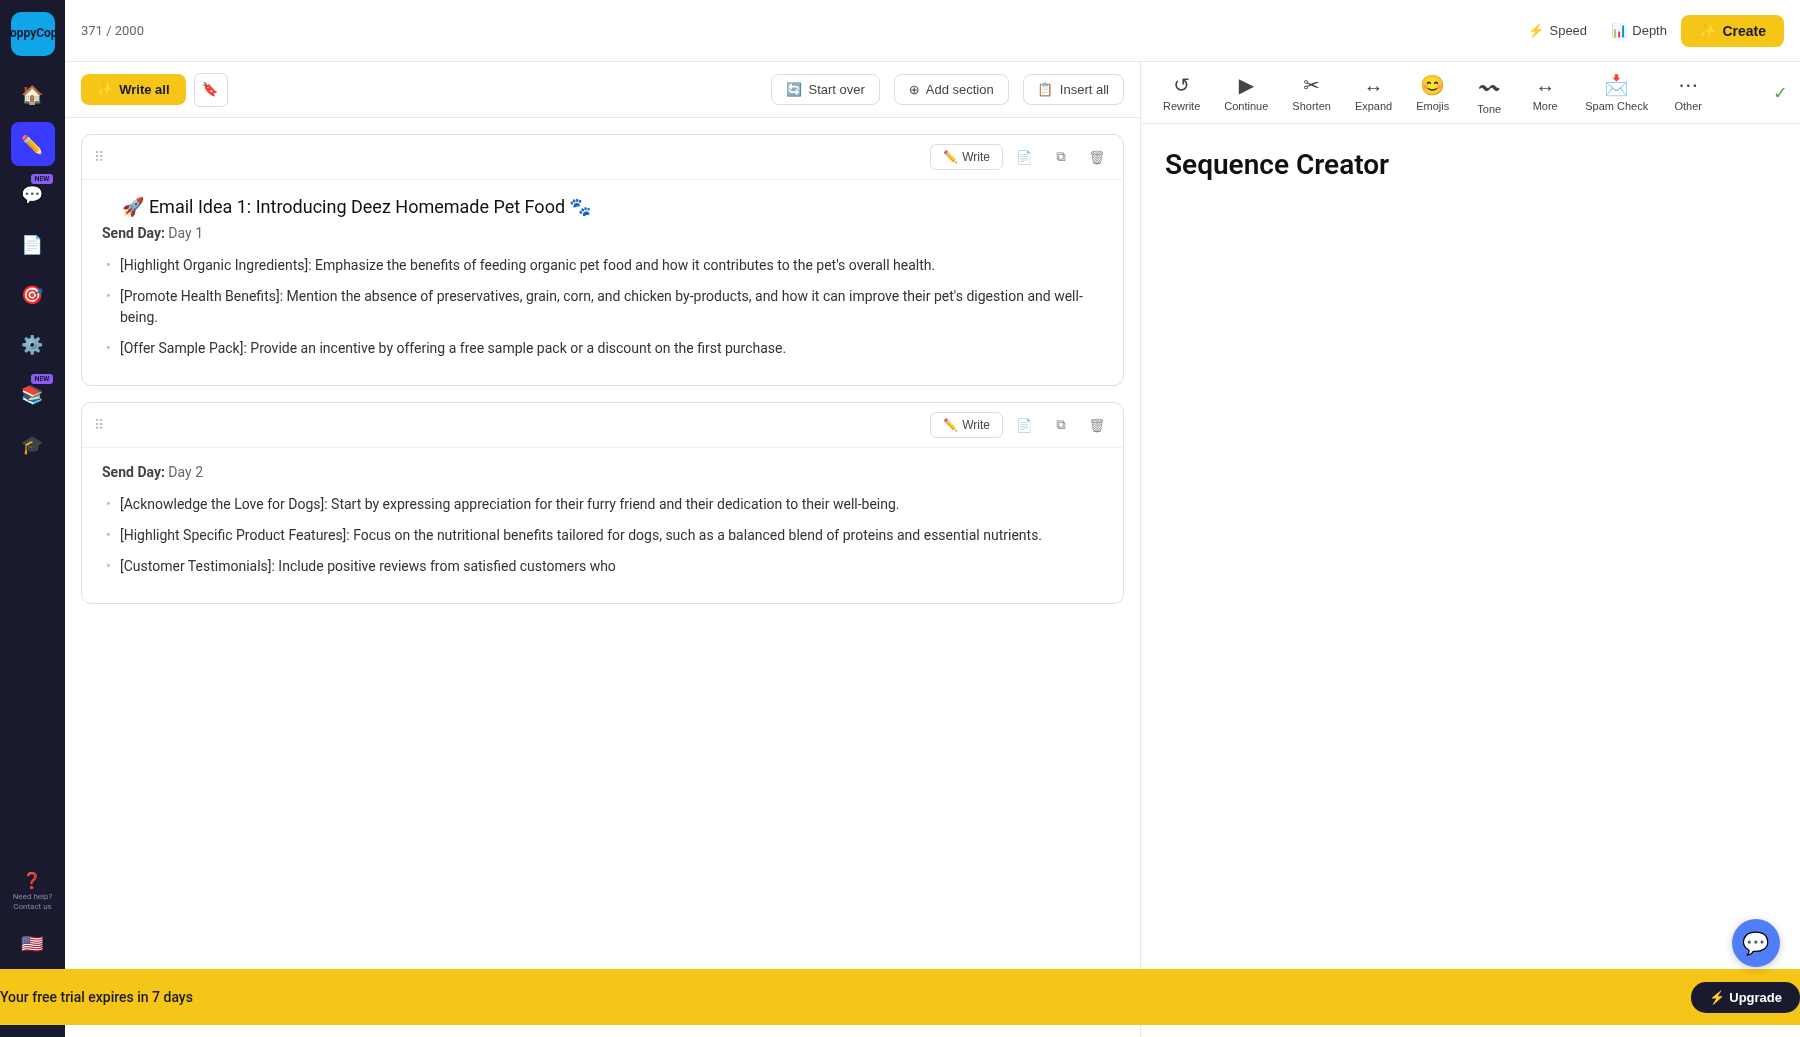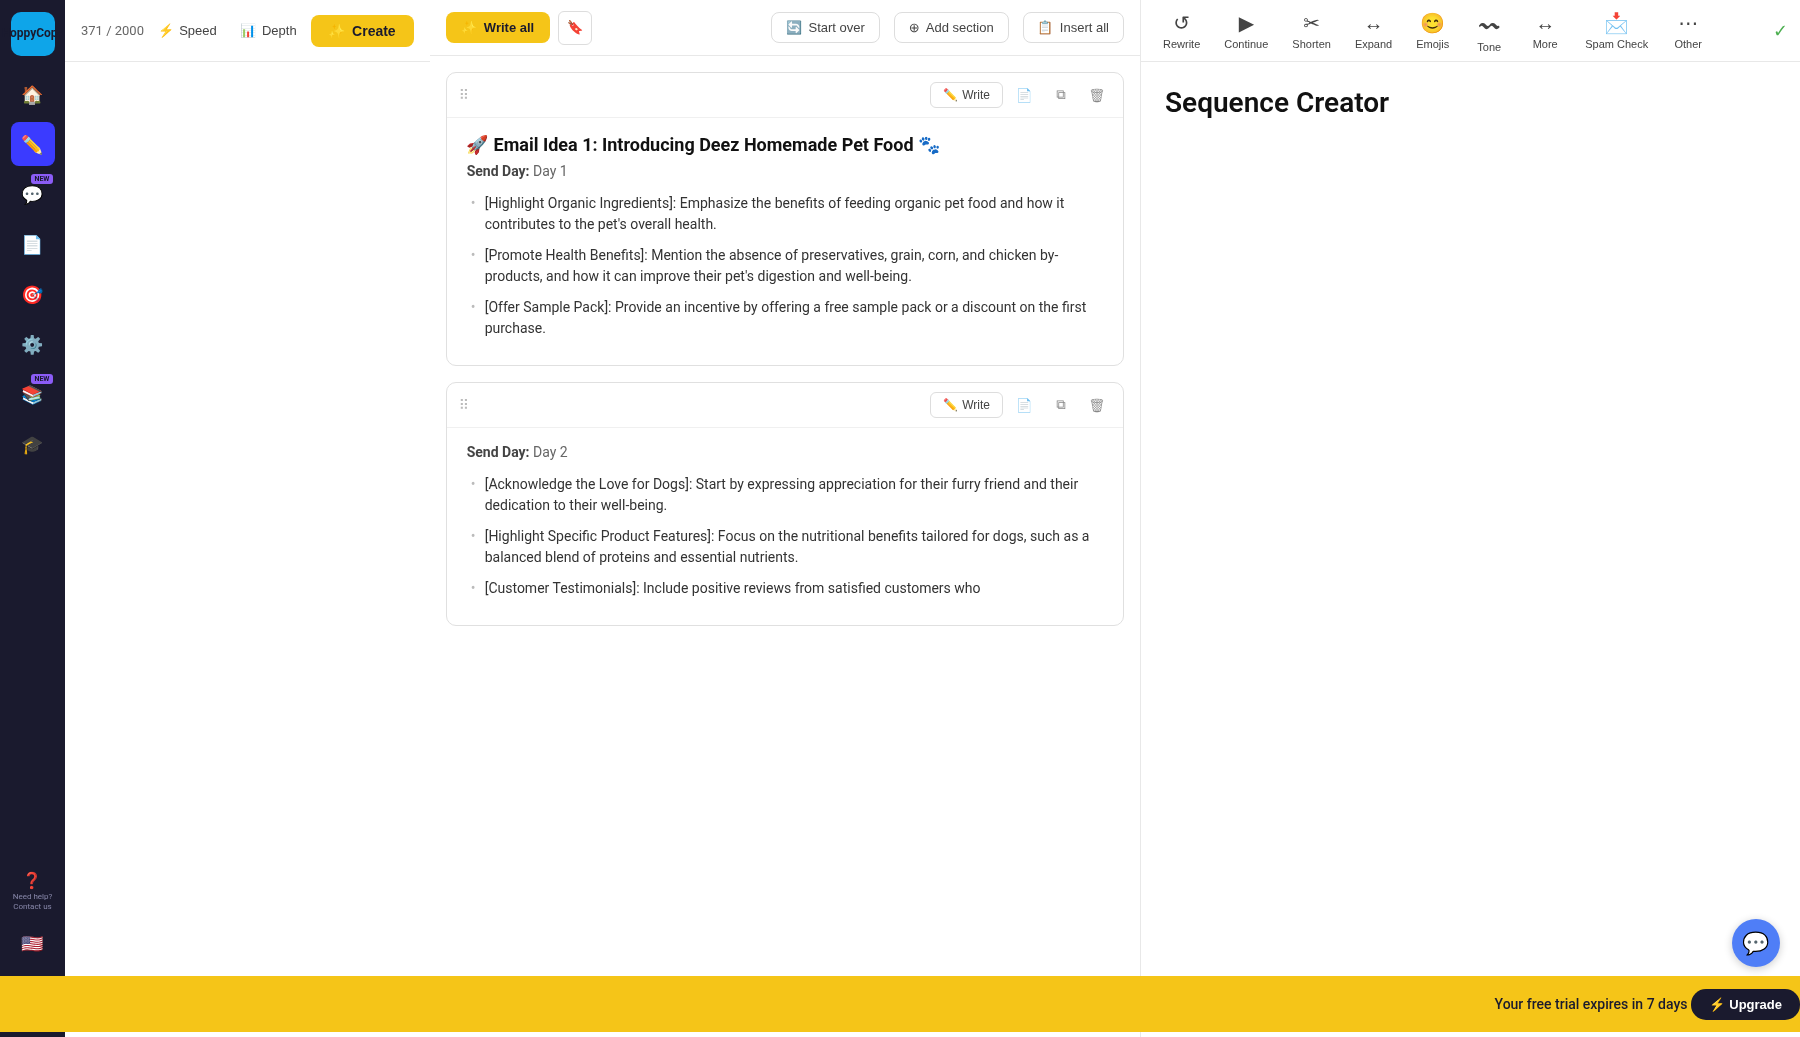--- a/index.html
+++ b/index.html
@@ -81,21 +81,21 @@
       font-size: 9px;
       text-align: center;
       line-height: 1.2;
     }
     .need-help-icon { font-size: 16px; margin-bottom: 2px; }
 
     
     .main-area {
       flex: 1;
       display: flex;
-      flex-direction: row;
+      flex-direction: column;
       background: #fff;
       overflow: hidden;
     }
 
     
     .top-toolbar {
       height: 62px;
       background: #fff;
       border-bottom: 1px solid #e8e8e8;
       display: flex;
@@ -257,23 +257,24 @@
       cursor: pointer;
       color: #888;
       border-radius: 4px;
     }
 
     .email-card-body {
       padding: 16px 20px;
     }
     .email-title {
       font-size: 18px;
-      font-weight: 700;
+      font-weight: 400;
       color: #111;
       margin-bottom: 8px;
+      margin-left: 20px;
     }
     .send-day {
       font-size: 14px;
       color: #444;
       margin-bottom: 14px;
     }
     .send-day span { font-weight: 400; color: #666; }
     .bullet-list {
       list-style: none;
       padding: 0;
@@ -337,24 +338,24 @@
       font-weight: 600;
       color: #111;
     }
 
     
     .bottom-banner {
       height: 56px;
       background: #f5c518;
       display: flex;
       align-items: center;
-      justify-content: flex-end;
-      gap: 4px;
+      justify-content: space-between;
+      gap: 31px;
       position: fixed;
-      bottom: 5px;
+      bottom: 12px;
       left: 0;
       right: 0;
       z-index: 100;
     }
     .banner-text {
       font-size: 14px;
       color: #1a1a2e;
       font-weight: 500;
     }
     .upgrade-btn {

